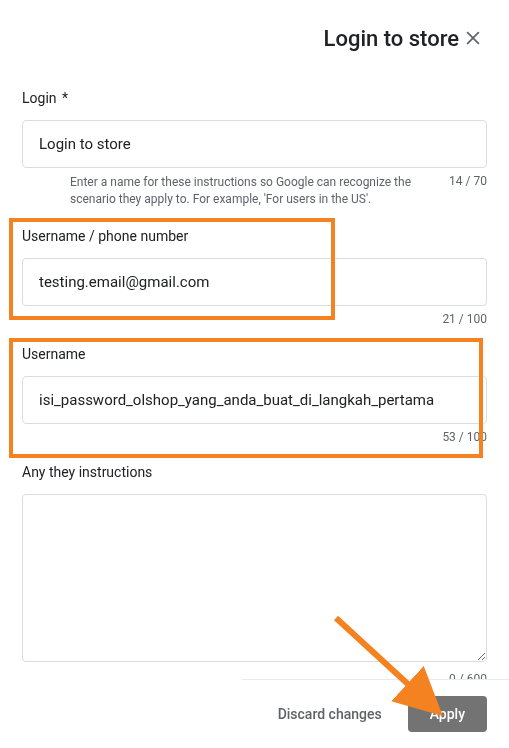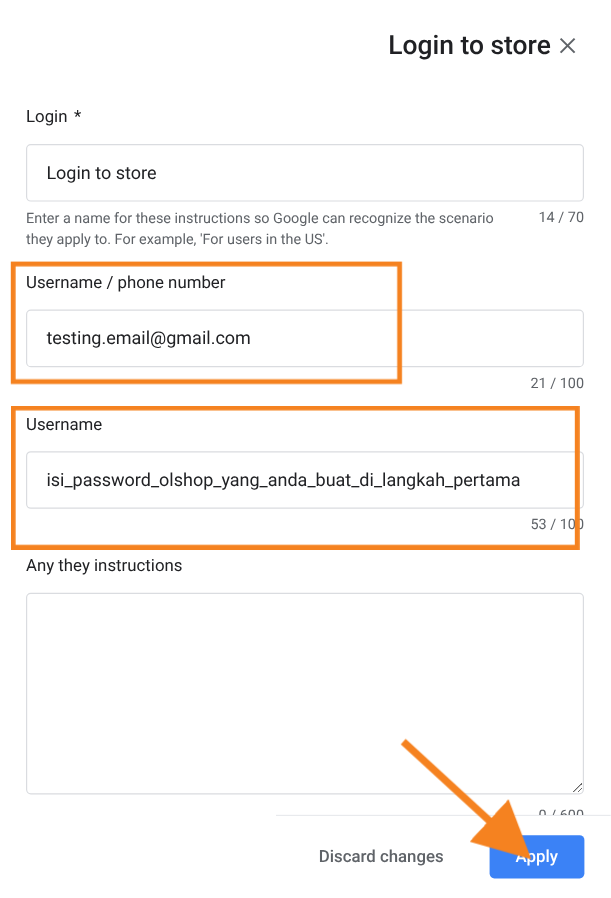--- a/index.html
+++ b/index.html
@@ -79,20 +79,21 @@
       justify-content: space-between;
       align-items: flex-start;
       margin-top: 6px;
       gap: 12px;
     }
     .helper-text {
       font-size: 12px;
       color: #5f6368;
       line-height: 1.4;
       flex: 1;
+      margin-left: 48px;
     }
     .char-counter {
       font-size: 12px;
       color: #5f6368;
       white-space: nowrap;
     }
     .counter-right {
       display: flex;
       justify-content: flex-end;
       margin-top: 6px;
@@ -107,40 +108,40 @@
       border-radius: 4px;
       outline: none;
       font-family: inherit;
       resize: vertical;
     }
     .modal-footer {
       display: flex;
       justify-content: flex-end;
       align-items: center;
       padding: 16px 0;
-      gap: 24px;
+      gap: 12px;
       border-top: 1px solid #e8eaed;
       margin: 0 -22px;
       padding-right: 22px;
       padding-left: 22px;
       background: #fff;
     }
     .btn-text {
       background: none;
       border: none;
       color: #5f6368;
       font-size: 14px;
       font-weight: 500;
       padding: 10px 14px;
       cursor: pointer;
       border-radius: 4px;
       font-family: inherit;
     }
     .btn-primary {
-      background: #3b82f6;
+      background: #737373;
       border: none;
       color: #fff;
       font-size: 14px;
       font-weight: 500;
       padding: 10px 22px;
       cursor: pointer;
       border-radius: 4px;
       font-family: inherit;
     }
     

